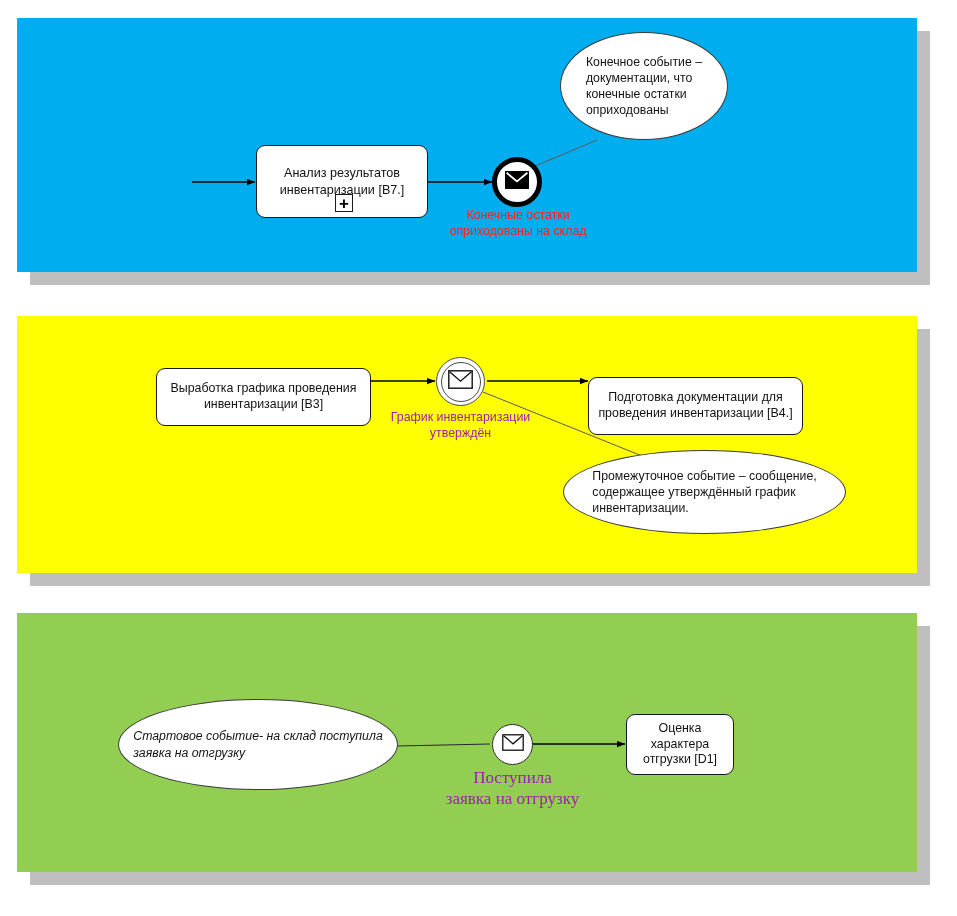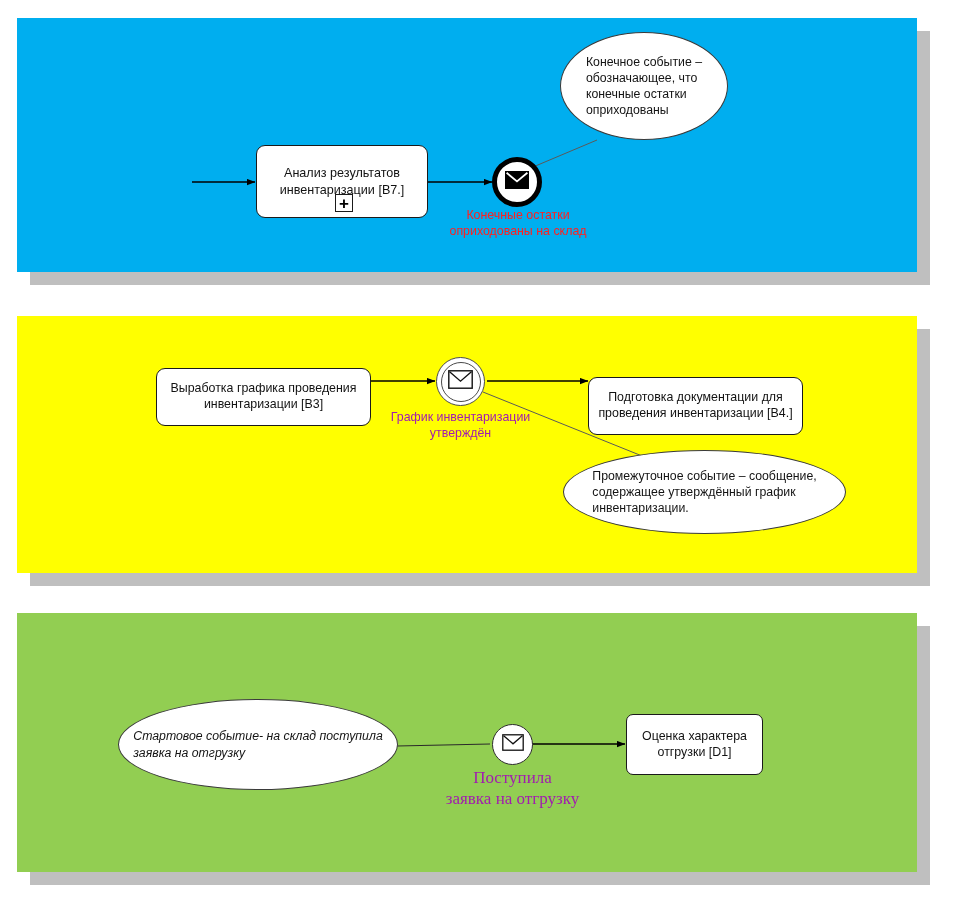--- a/index.html
+++ b/index.html
@@ -163,21 +163,21 @@
   </div>
 
   <div class="flow-label red" style="left:420px; top:208px; width:196px; font-size:12.4px;">
     <span>Конечные остатки</span><br>
     <span>оприходованы на склад</span>
   </div>
 
   <div class="annotation" style="left:560px; top:32px; width:168px; height:108px; font-size:12.3px;">
     <div>
       <span>Конечное событие –</span><br>
-      <span>обозначающее, что</span><br>
+      <span>документации, что</span><br>
       <span>конечные остатки</span><br>
       <span>оприходованы</span>
     </div>
   </div>
 
   <div class="panel-shadow" style="left:30px; top:329px; width:900px; height:257px;"></div>
   <div class="panel-body" style="left:17px; top:316px; width:900px; height:257px; background:#ffff00;"></div>
 
   <svg class="links">
 
@@ -245,18 +245,18 @@
         <path d="M1.6,1.7 L11,9.8 L20.4,1.7" fill="none" stroke="#111" stroke-width="1.3"></path>
       </svg>
     </span>
   </div>
 
   <div class="flow-label" style="left:440px; top:767px; width:145px; font-size:17px;font-family:Liberation Serif, serif;">
     <span>Поступила</span><br>
     <span>заявка на отгрузку</span>
   </div>
 
-  <div class="task" style="left:626px; top:714px; width:137px; height:61px; font-size:12.4px;border-radius:7px;">
+  <div class="task" style="left:626px; top:714px; width:108px; height:61px; font-size:12.4px;">
     <span class="task-label">Оценка характера</span>
     <span class="task-label">отгрузки [D1]</span>
   </div>
 
 </div>
 
 </body></html>

